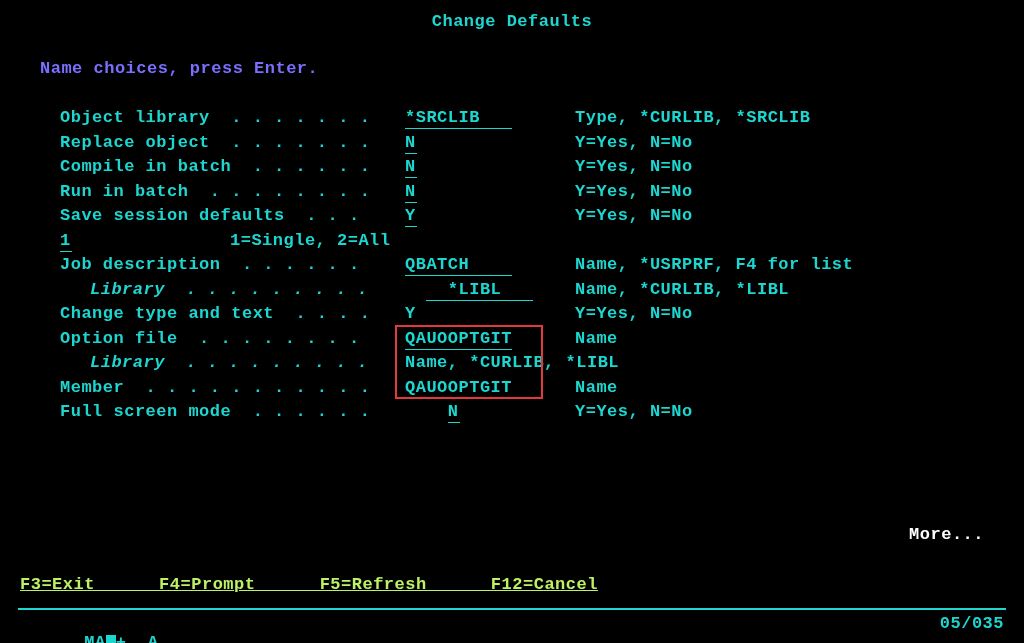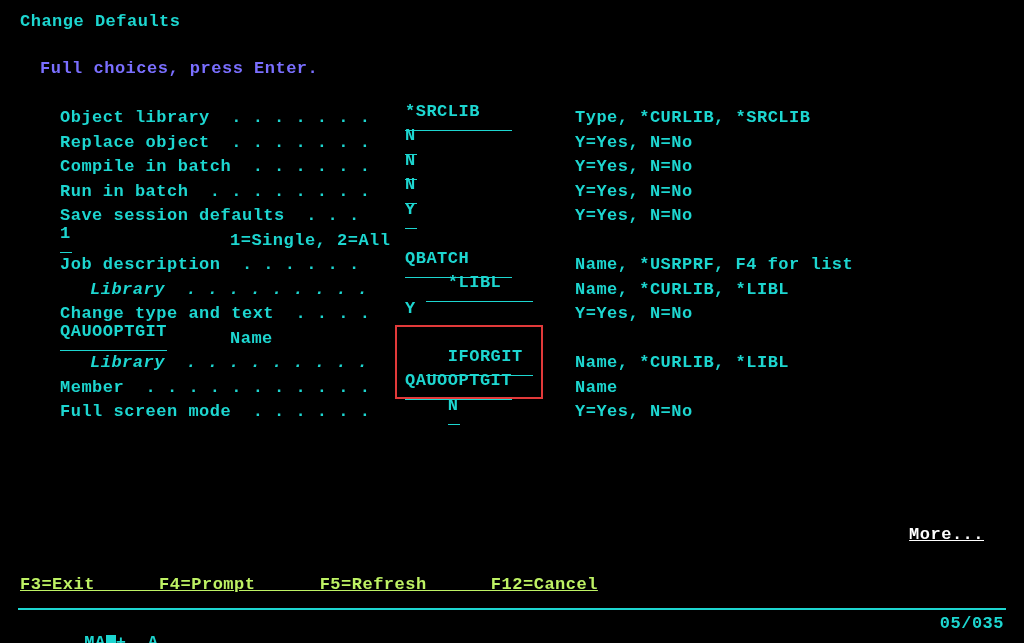--- a/index.html
+++ b/index.html
@@ -13,34 +13,35 @@
       overflow: hidden;
       letter-spacing: 0.5px;
     }
     .screen {
       padding: 10px 20px;
       height: 630px;
       position: relative;
     }
     .title {
       color: #1dd6d0;
+      text-align: center;
       margin-top: 2px;
       margin-bottom: 28px;
     }
     .instruction {
       color: #7a6fff;
       margin-left: 20px;
       margin-bottom: 28px;
     }
     .form-area {
       margin-left: 40px;
     }
     .row {
       display: flex;
-      align-items: flex-end;
+      align-items: center;
       height: 24.5px;
       line-height: 24.5px;
     }
     .label {
       color: #1dd6d0;
       width: 345px;
       white-space: pre;
     }
     .label.indent {
       padding-left: 30px;
@@ -48,40 +49,39 @@
     }
     .input-col {
       width: 170px;
       white-space: pre;
     }
     .input {
       color: #1dd6d0;
       border-bottom: 1.5px solid #1dd6d0;
       display: inline-block;
       min-width: 12px;
-      padding-bottom: 8px;
+      padding-bottom: 0px;
       line-height: 20px;
     }
     .input-wide { min-width: 105px; }
     .input-mid  { min-width: 12px; }
     .input.nound { border-bottom: none; }
     .hint {
       color: #1dd6d0;
     }
     .highlight-box {
       position: absolute;
       border: 2.5px solid #e23a3a;
       pointer-events: none;
     }
     .more {
       color: #fff;
       position: absolute;
       right: 40px;
       top: 525px;
-      text-decoration: underline;
     }
     .fkeys {
       color: #bef264;
       position: absolute;
       left: 20px;
       top: 575px;
       white-space: pre;
       text-decoration: underline;
     }
     .divider {
@@ -109,21 +109,21 @@
       background: #1dd6d0;
       vertical-align: text-bottom;
     }
   </style>
 </head>
 <body>
 
 <div class="screen">
 
   <div class="title">Change Defaults</div>
-  <div class="instruction">Full choices, press Enter.</div>
+  <div class="instruction">Name choices, press Enter.</div>
 
   <div class="form-area">
 
     <div class="row">
       <span class="label">Object library  . . . . . . .</span>
       <span class="input-col"><span class="input input-wide">*SRCLIB   </span></span>
       <span class="hint">Type, *CURLIB, *SRCLIB</span>
     </div>
 
     <div class="row">
@@ -167,27 +167,27 @@
       <span class="hint">Name, *CURLIB, *LIBL</span>
     </div>
 
     <div class="row">
       <span class="label">Change type and text  . . . .</span>
       <span class="input-col"><span class="input input-mid nound">Y</span></span>
       <span class="hint">Y=Yes, N=No</span>
     </div>
 
     <div class="row">
+      <span class="label">Option file  . . . . . . . .</span>
       <span class="input-col"><span class="input input-wide">QAUOOPTGIT</span></span>
       <span class="hint">Name</span>
     </div>
 
     <div class="row">
       <span class="label indent">Library  . . . . . . . . .</span>
-      <span class="input-col">  <span class="input input-wide">  IFORGIT </span></span>
       <span class="hint">Name, *CURLIB, *LIBL</span>
     </div>
 
     <div class="row">
       <span class="label">Member  . . . . . . . . . . .</span>
       <span class="input-col"><span class="input input-wide">QAUOOPTGIT</span></span>
       <span class="hint">Name</span>
     </div>
 
     <div class="row">

